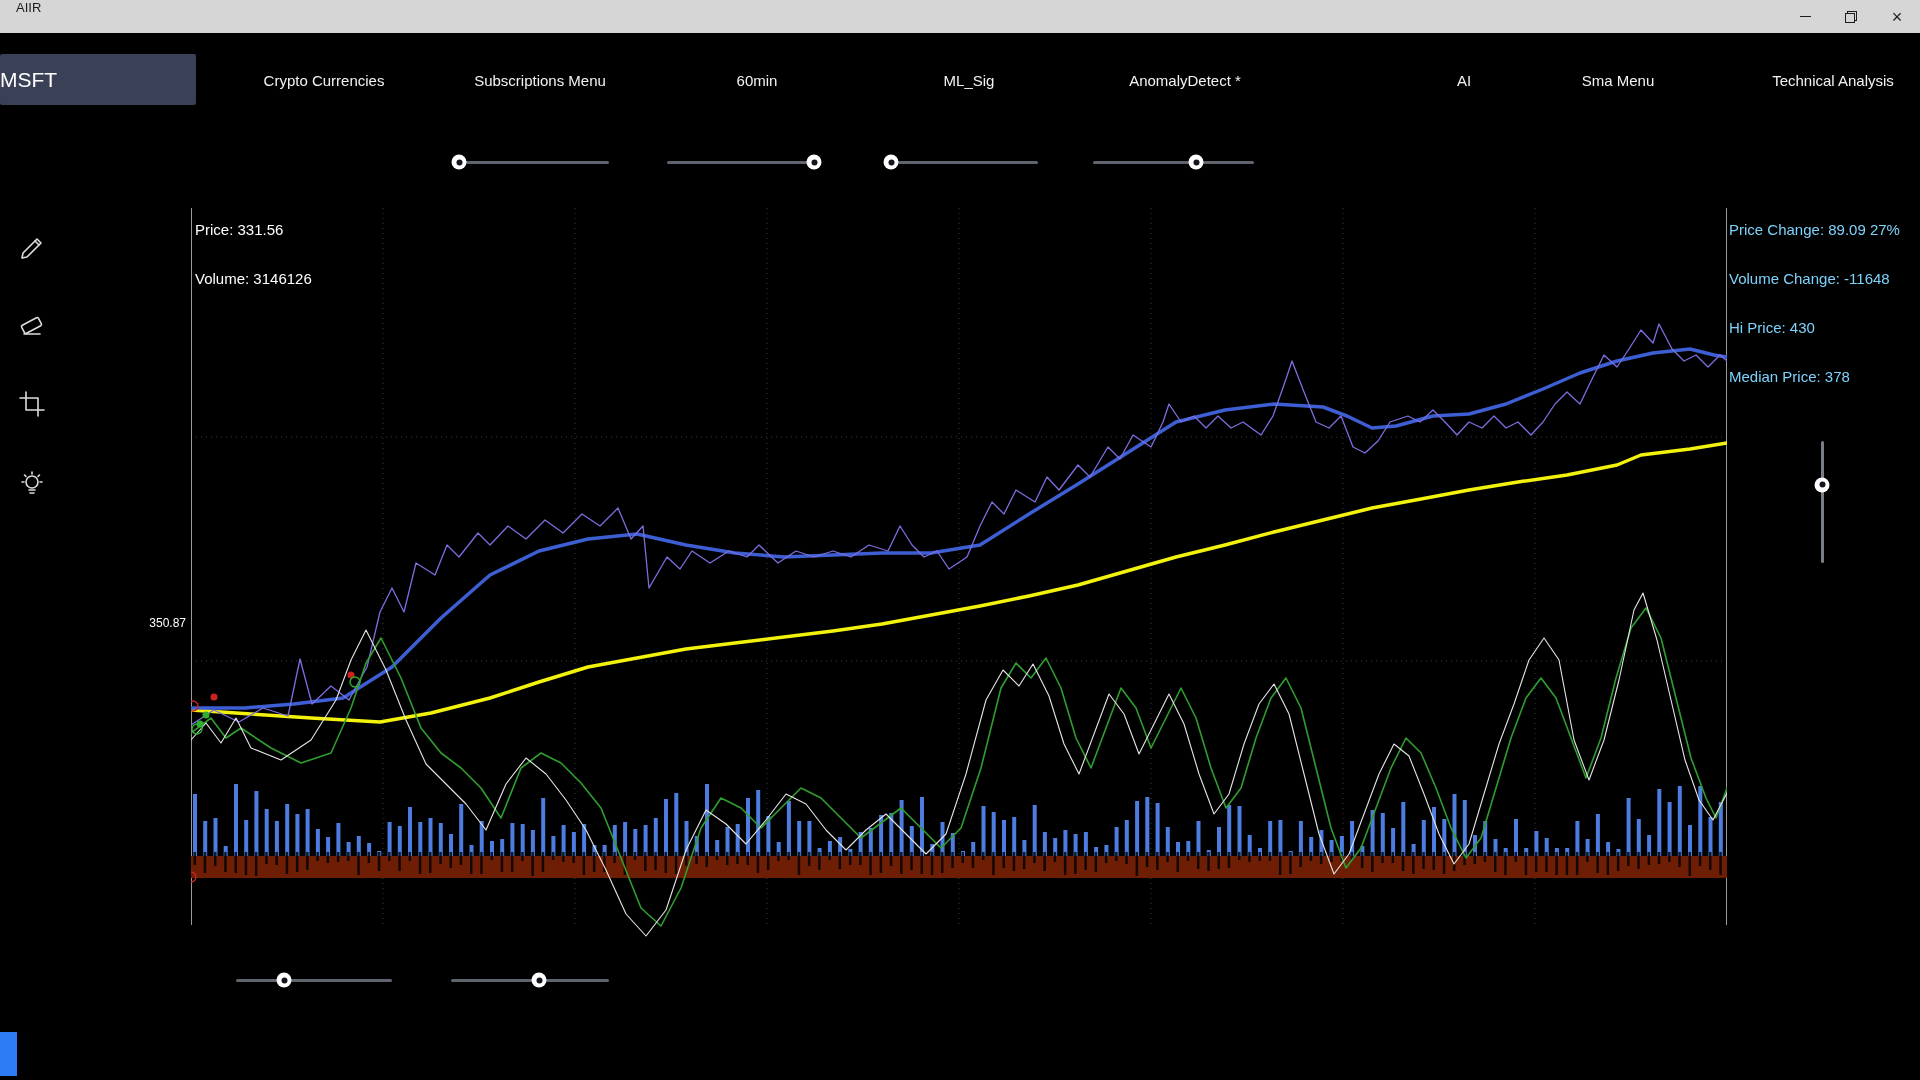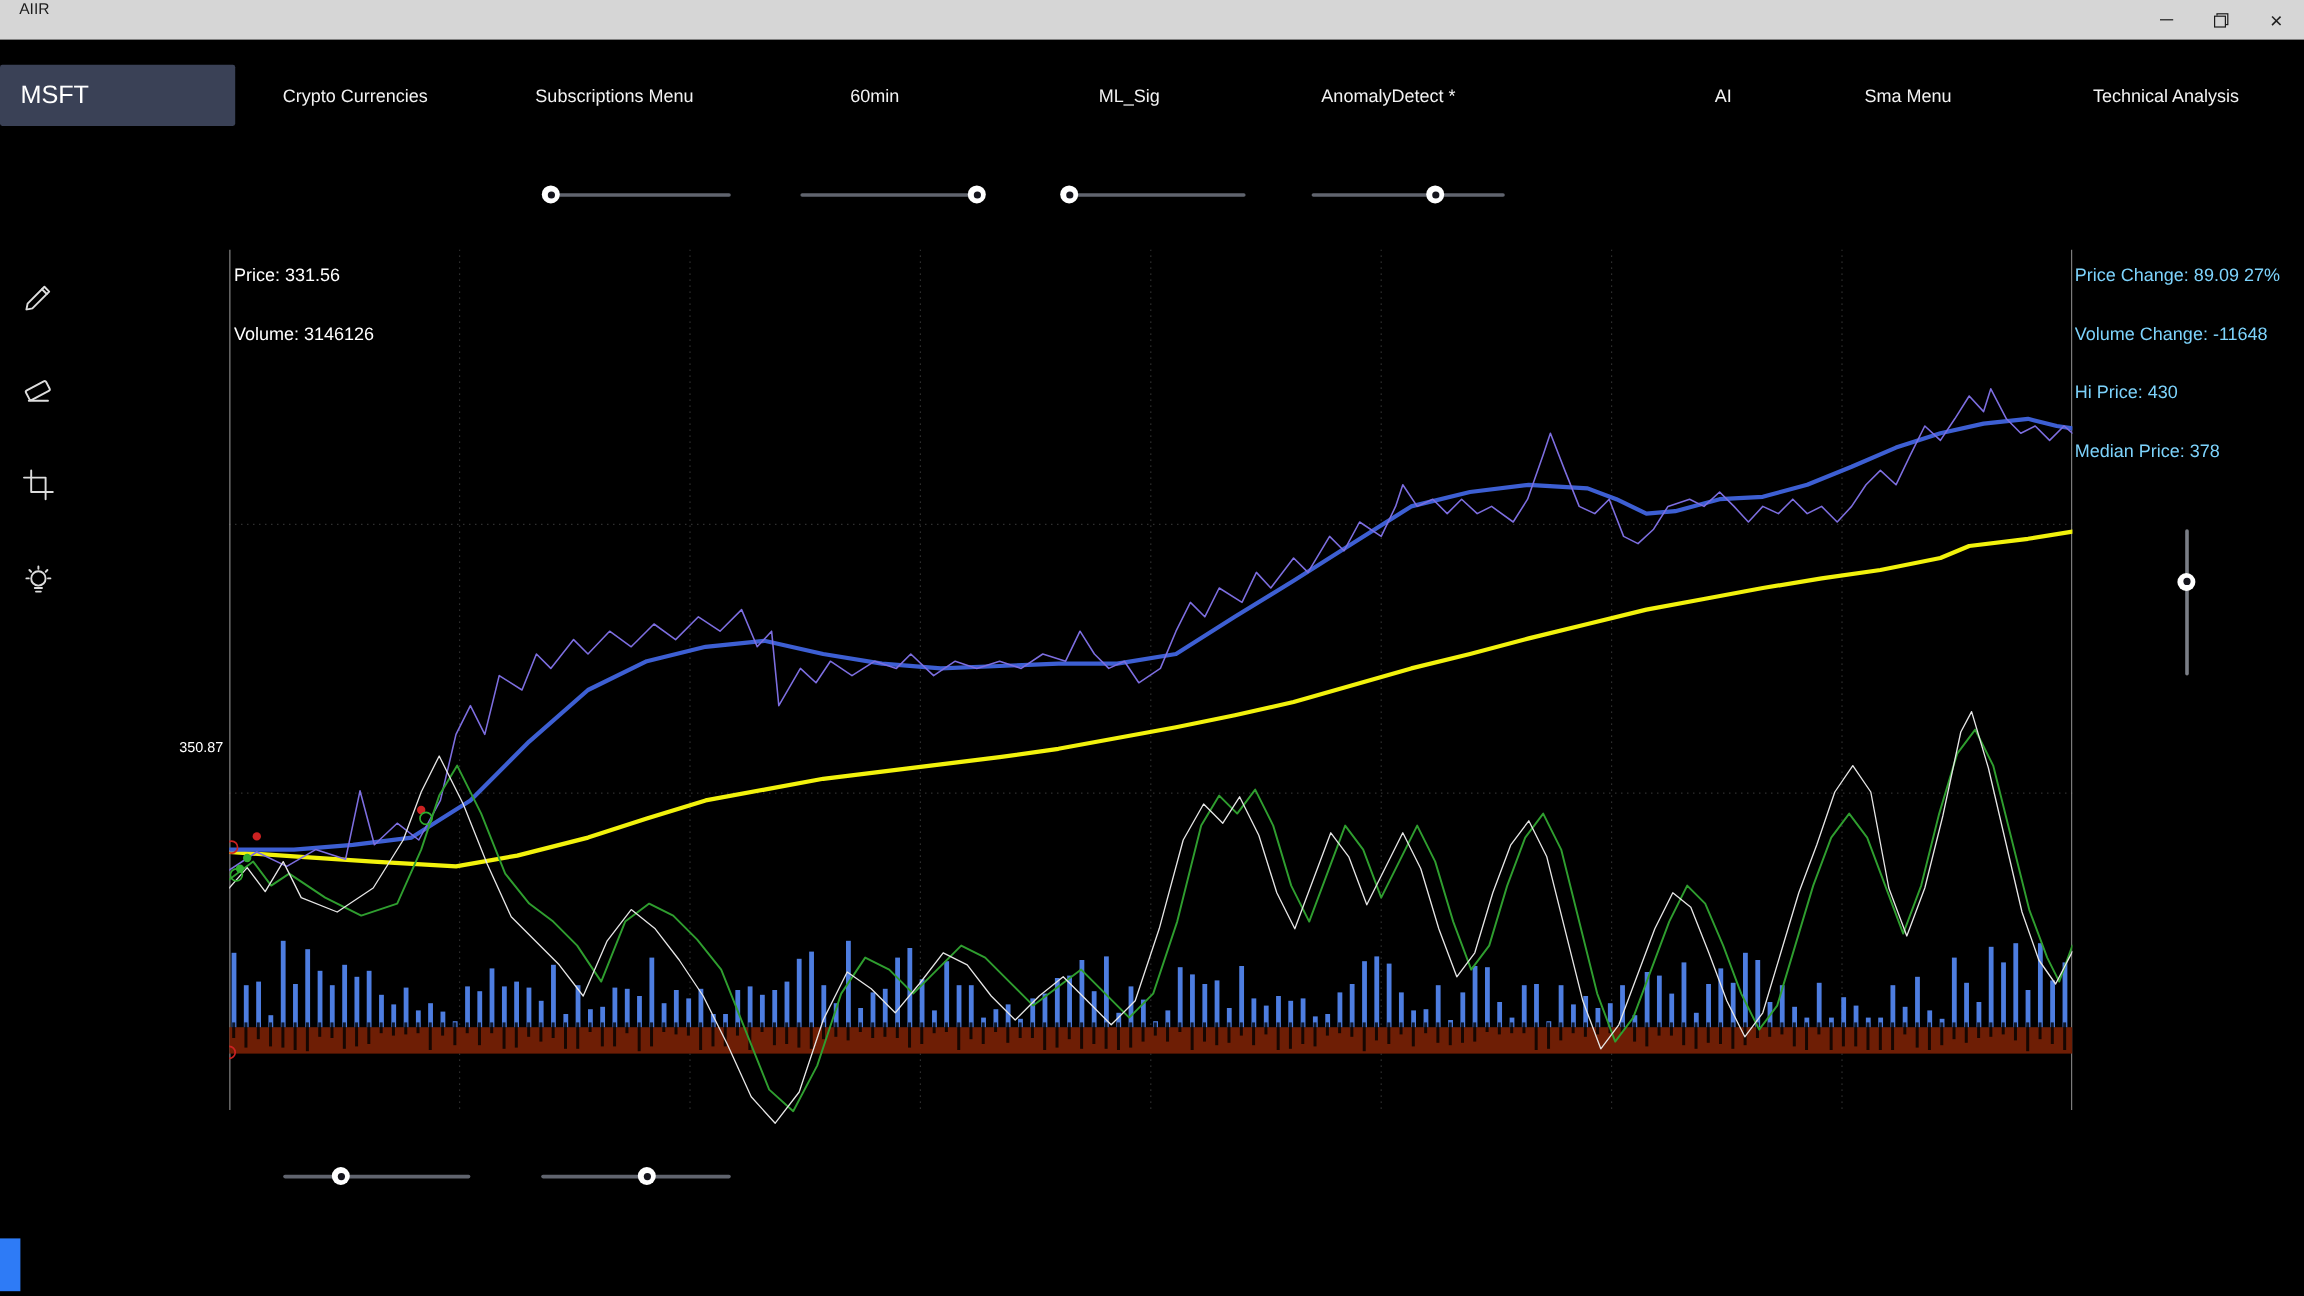--- a/index.html
+++ b/index.html
@@ -13,22 +13,22 @@
   .titlebar .title{color:#1c1c1c;font-size:13px;margin-left:16px;}
   .win-controls{margin-left:auto;display:flex;height:100%;}
   .win-btn{width:46px;height:100%;display:flex;align-items:center;justify-content:center;cursor:pointer;}
   .glyph-min{width:11px;height:1px;background:#1c1c1c;display:block;}
   .glyph-max{position:relative;width:12px;height:12px;display:block;}
   .glyph-max::before{content:'';position:absolute;right:0;top:0;width:8px;height:8px;border:1px solid #1c1c1c;}
   .glyph-max::after{content:'';position:absolute;left:0;bottom:0;width:8px;height:8px;border:1px solid #1c1c1c;background:#d6d6d6;}
   .glyph-close{font-size:18px;color:#1c1c1c;line-height:1;}
   
   .ticker-btn{position:absolute;left:0;top:54px;width:196px;height:51px;background:#3a4156;color:#fff;font-size:21px;
-    display:flex;align-items:center;padding-left:17px;box-sizing:border-box;border-radius:2px;cursor:pointer;}
-  .menu-item{position:absolute;top:72px;transform:translateX(-50%);font-size:15px;color:#f2f2f2;cursor:pointer;white-space:nowrap;}
+    display:flex;align-items:center;box-sizing:border-box;border-radius:2px;cursor:pointer;}
+  .menu-item{position:absolute;top:72px;transform:translateX(-50%);font-size:15px;color:#f2f2f2;cursor:pointer;white-space:nowrap;margin-left:28px;}
   .mi-0{left:296px;} .mi-1{left:512px;} .mi-2{left:729px;} .mi-3{left:941px;}
   .mi-4{left:1157px;} .mi-5{left:1436px;} .mi-6{left:1590px;} .mi-7{left:1805px;}
   
   .slider{position:absolute;}
   .slider .track{position:absolute;left:0;right:0;top:50%;height:3px;margin-top:-1.5px;background:#60646e;border-radius:2px;}
   .slider.vertical .track{left:50%;top:0;bottom:0;width:3px;height:auto;right:auto;margin-top:0;margin-left:-1.5px;background:#7a7e86;}
   .slider .thumb{position:absolute;top:50%;left:0;width:15px;height:15px;background:#fff;border-radius:50%;transform:translate(-50%,-50%);cursor:grab;z-index:2;}
   .slider .thumb::after{content:'';position:absolute;left:4.5px;top:4.5px;width:6px;height:6px;background:#15151d;border-radius:50%;}
   .slider.vertical .thumb{left:50%;top:0;}
   .s-t0{left:459px;top:154px;width:150px;height:16px;}

